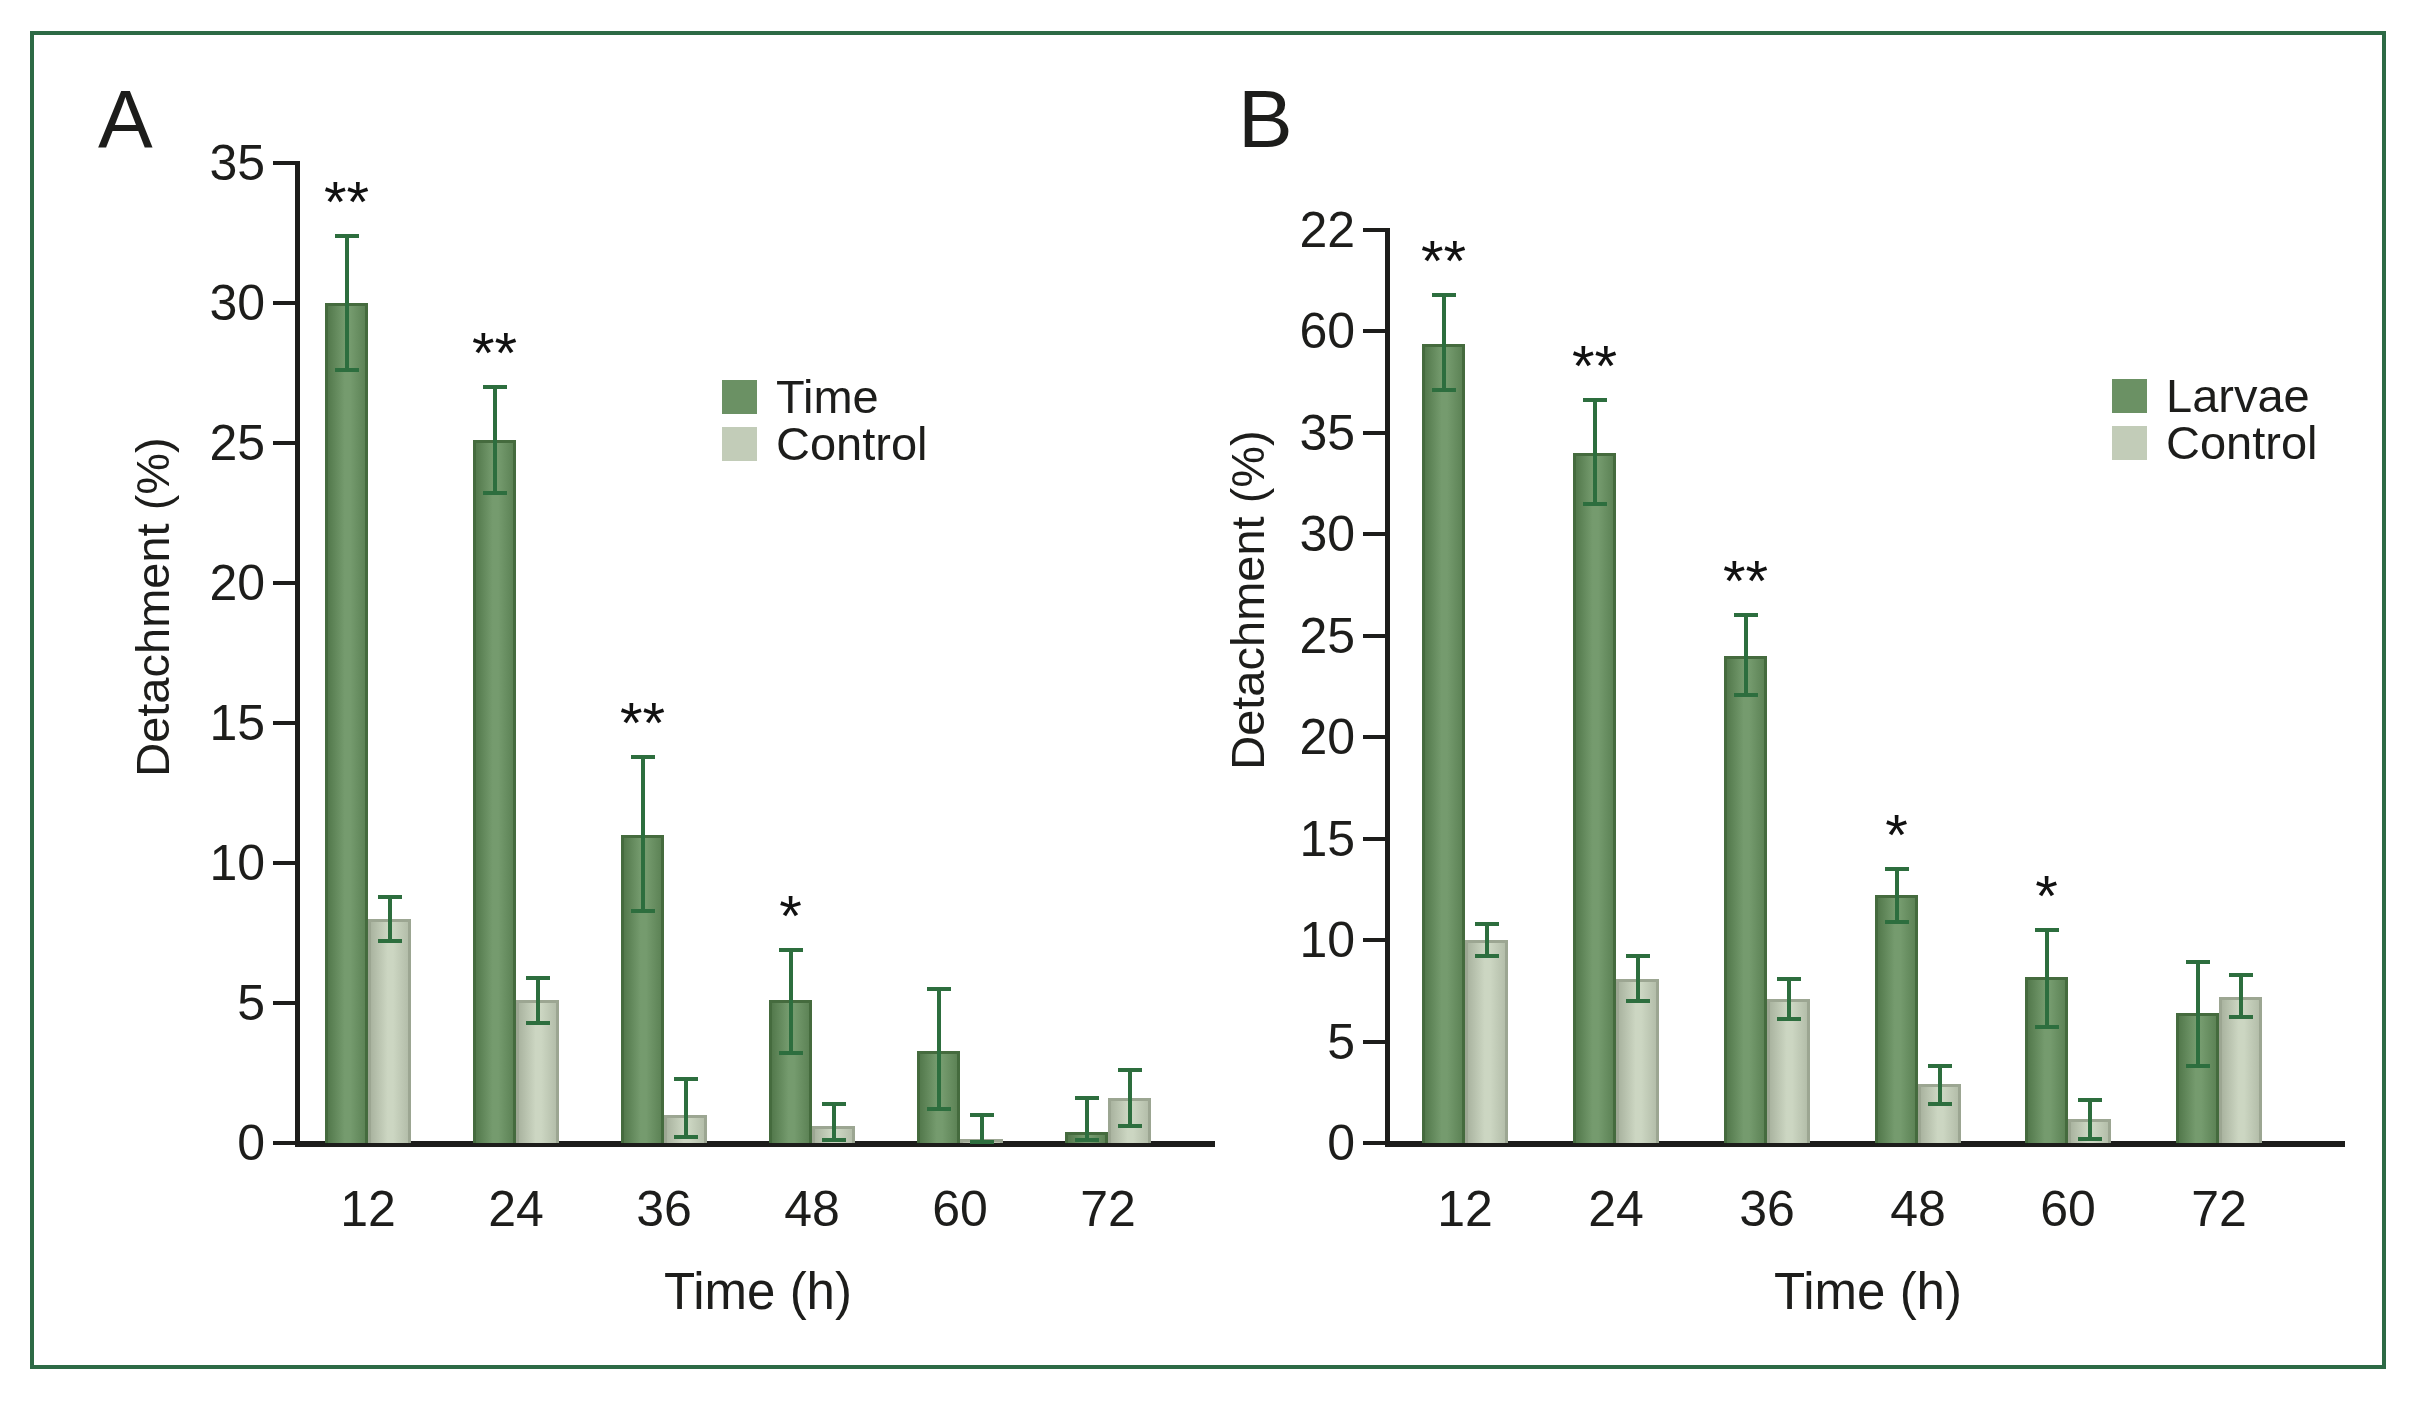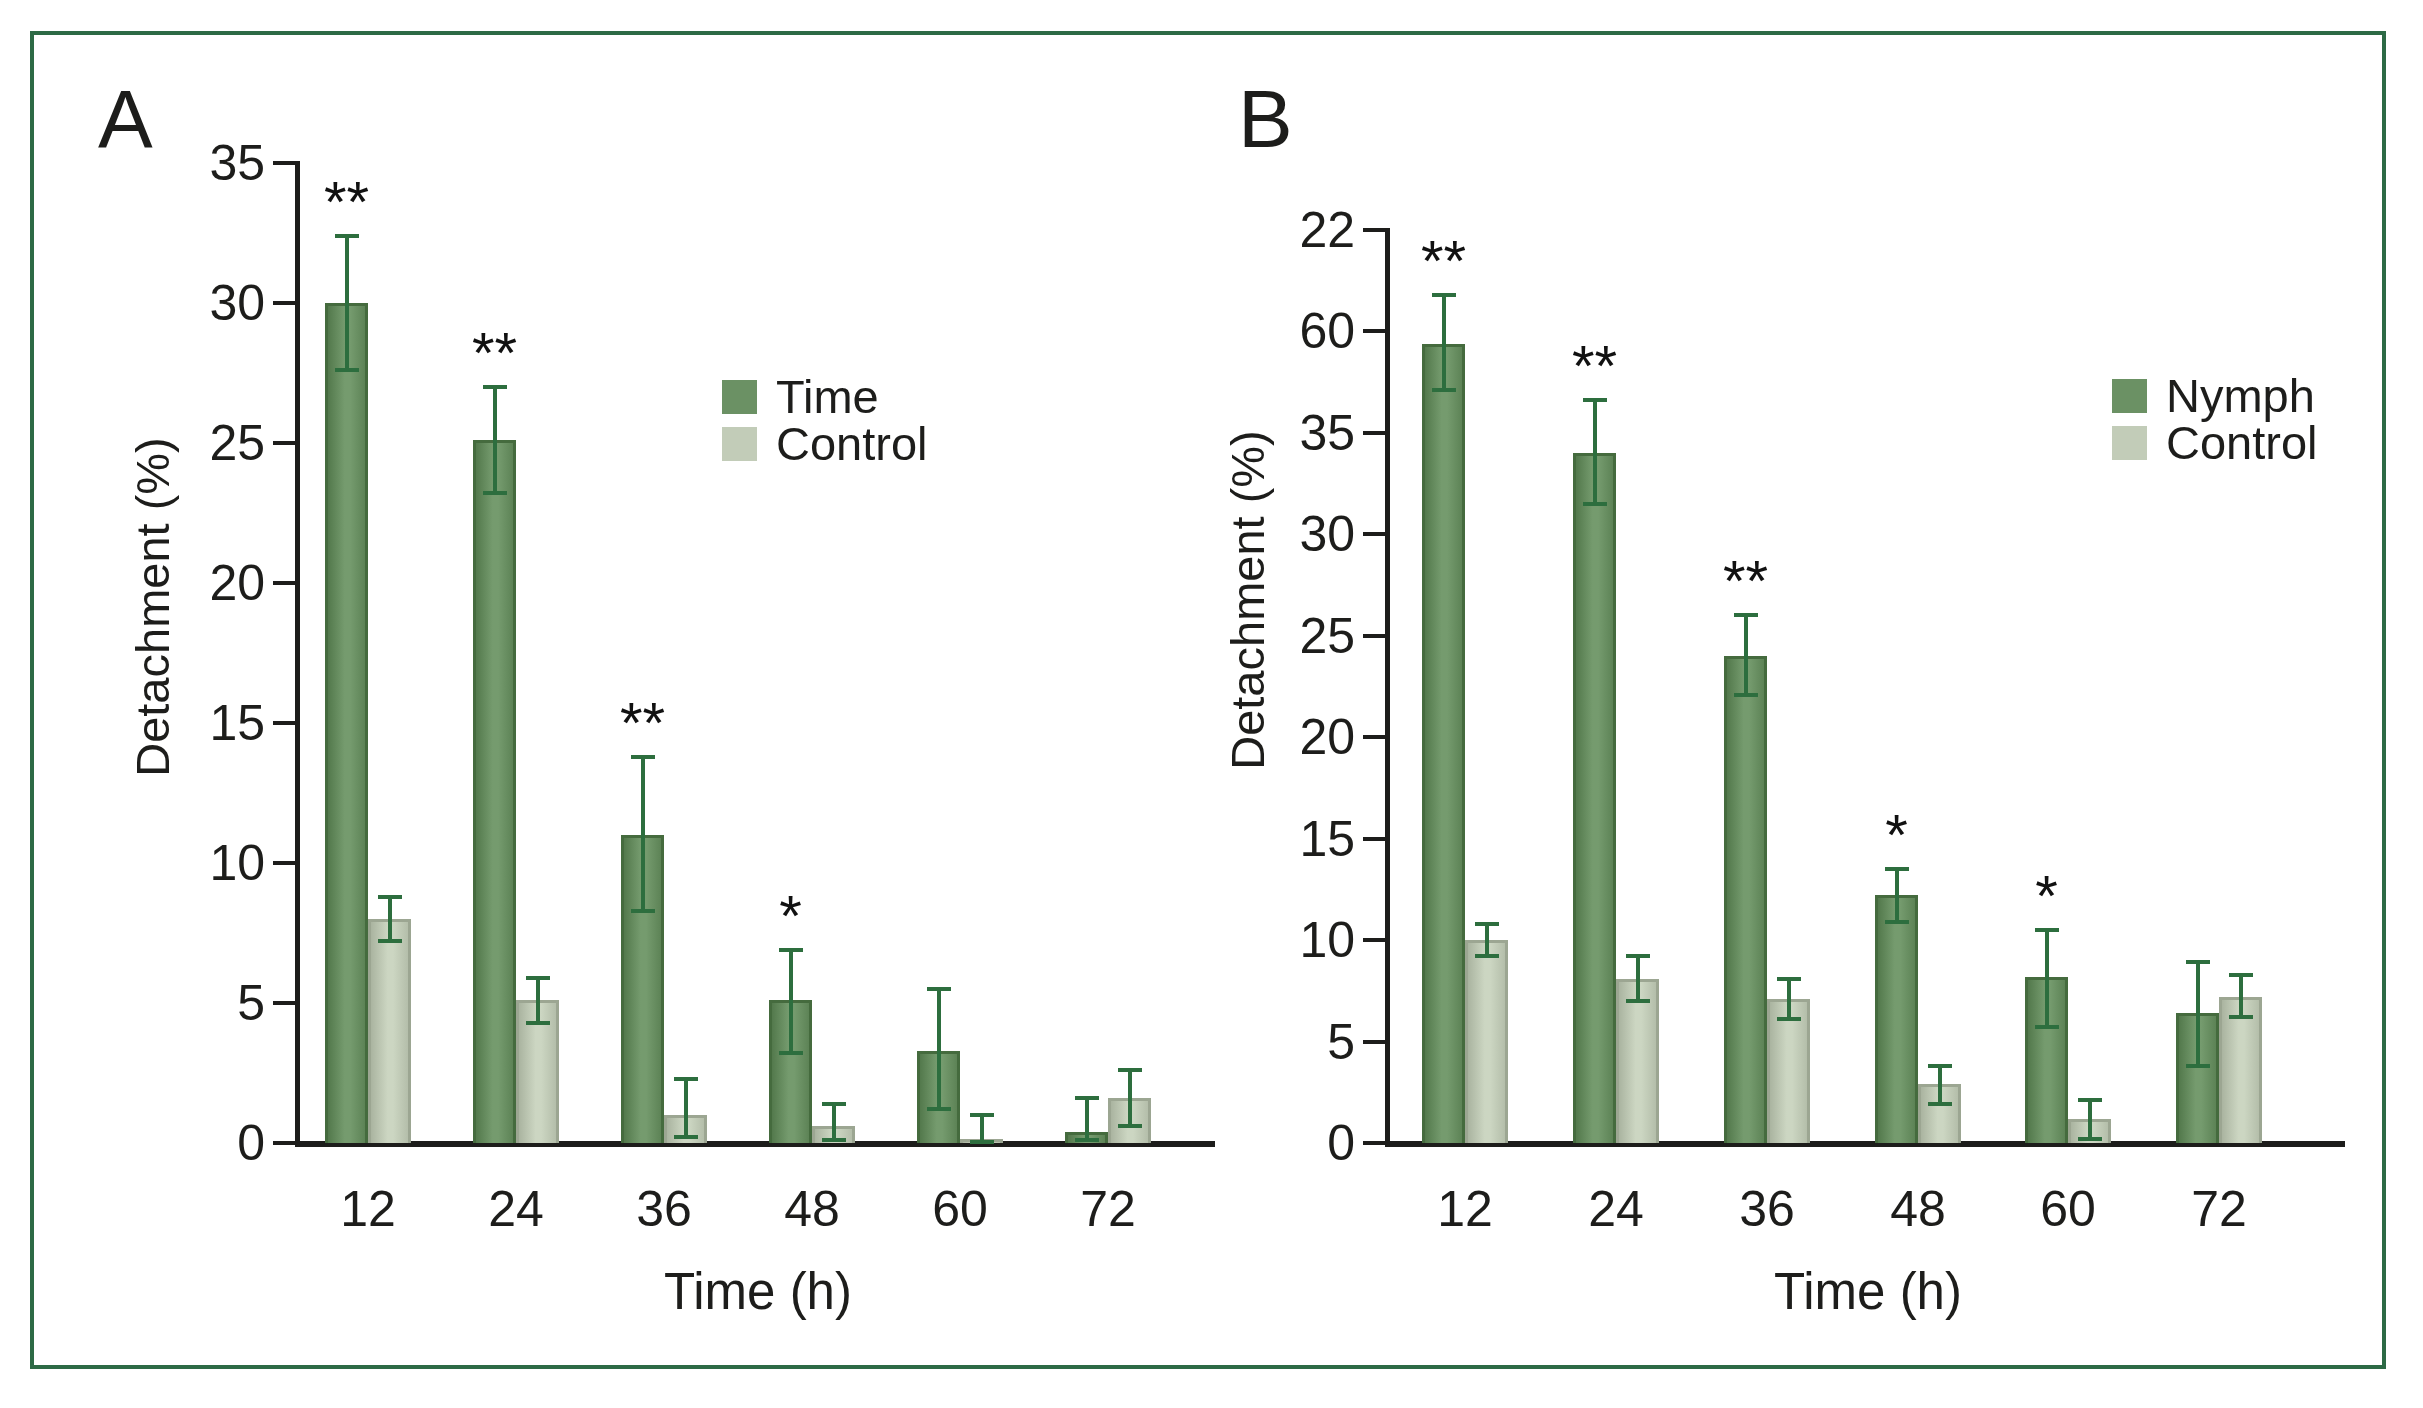--- a/index.html
+++ b/index.html
@@ -71,21 +71,21 @@
     </div>
     <div class="legend-row">
       <span class="swatch" style="background-color: rgb(194, 204, 184);"></span>
       <span class="legend-label">Control</span>
     </div>
   </div>
 
   <div class="legend" id="legendB">
     <div class="legend-row">
       <span class="swatch" style="background-color: rgb(107, 145, 100);"></span>
-      <span class="legend-label">Nymph</span>
+      <span class="legend-label">Larvae</span>
     </div>
     <div class="legend-row">
       <span class="swatch" style="background-color: rgb(194, 204, 184);"></span>
       <span class="legend-label">Control</span>
     </div>
   </div>
 
   <div id="plotlayer">
       <div class="axis-y" style="left: 295px; top: 161px; height: 984px;"></div>
       <div class="axis-x" style="left: 295px; top: 1141px; width: 920px;"></div>

